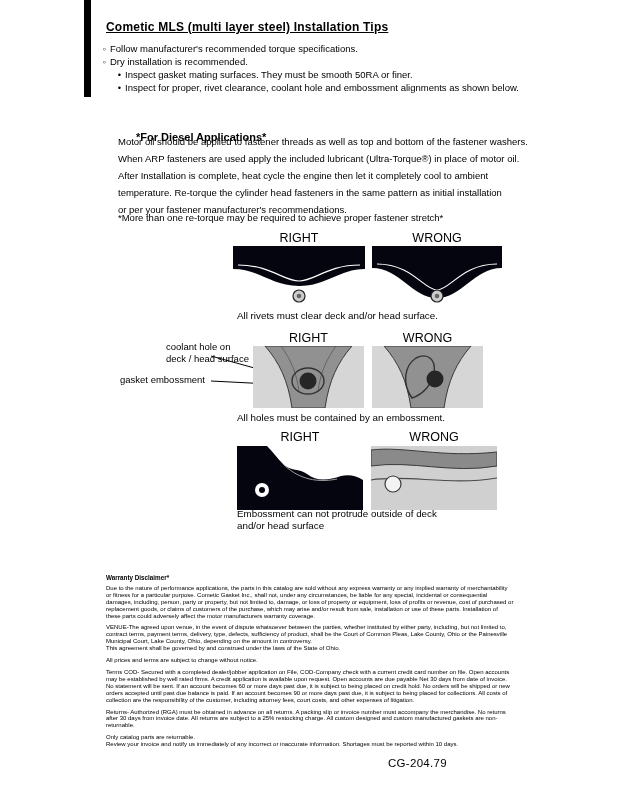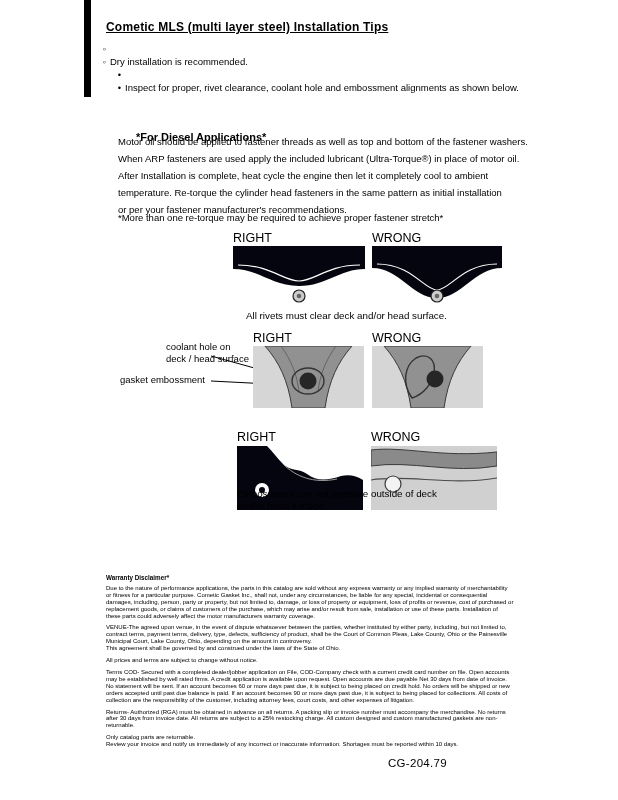--- a/index.html
+++ b/index.html
@@ -20,21 +20,21 @@
   .bullet.o::before { content:"\25E6"; }
   .bullet.f::before { content:"\2022"; }
   .subtip { margin-left:15px; }
 
   .heading { position:absolute; left:118px; top:113px; margin:18px; font-size:11px; font-weight:bold; }
   .para { position:absolute; width:470px; font-size:9.5px; line-height:17px; white-space:pre-line; }
   #p1 { left:118px; top:133px; }
   #p2 { left:118px; top:167px; }
   #p3 { left:118px; top:209px; }
 
-  .diag-label { position:absolute; font-size:12.5px; }
+  .diag-label { position:absolute; font-size:12.5px; text-align:center; }
   .diag-img { position:absolute; line-height:0; }
   .caption { position:absolute; font-size:9.8px; line-height:12px; white-space:pre-line; }
   .pointer-label { position:absolute; font-size:9.5px; line-height:12px; white-space:pre-line; }
 
   .legal { position:absolute; left:106px; top:575px; width:408px; font-size:6px; line-height:6.9px; }
   .legal-h { font-weight:bold; font-size:6.3px; margin:0 0 3px 0; }
   .legal p { margin:0 0 5px 0; white-space:pre-line; }
 
   .footer { position:absolute; left:388px; top:757px; font-size:11.5px; letter-spacing:.3px; }
 </style>
@@ -43,27 +43,29 @@
 
 <div class="page">
 
   <div class="spine"></div>
 
   <h1 class="title">Cometic MLS (multi layer steel) Installation Tips</h1>
 
   <div class="tips">
     <div class="tip">
       <span class="bullet o"></span>
+      <span>Follow manufacturer's recommended torque specifications.</span>
     </div>
     <div class="tip">
       <span class="bullet o"></span>
       <span>Dry installation is recommended.</span>
     </div>
     <div class="tip subtip">
       <span class="bullet f"></span>
+      <span>Inspect gasket mating surfaces.  They must be smooth 50RA or finer.</span>
     </div>
     <div class="tip subtip">
       <span class="bullet f"></span>
       <span>Inspect for proper, rivet clearance, coolant hole and embossment alignments as shown below.</span>
     </div>
   </div>
 
   <h2 class="heading">*For Diesel Applications*</h2>
   <div class="para" id="p1">Motor oil should be applied to fastener threads as well as top and bottom of the fastener washers.
 When ARP fasteners are used apply the included lubricant (Ultra-Torque®) in place of motor oil.</div>
@@ -84,21 +86,21 @@
     </svg>
   </div>
   <div class="diag-img" style="left:372px; top:246px;">
     <svg width="130" height="60">
       <path d="M0,0 H130 V22 C102,22 90,52 65,52 C40,52 28,22 0,22 Z" fill="#05050f"></path>
       <path d="M5,18 C40,18 52,44 65,44 C78,44 90,18 125,18" fill="none" stroke="#ffffff" stroke-width="1.2"></path>
       <circle cx="65" cy="50" r="6" fill="#cccccc" stroke="#222" stroke-width="1.2"></circle>
       <circle cx="65" cy="50" r="2.3" fill="#666"></circle>
     </svg>
   </div>
-  <div class="caption" style="left:246px; top:310px;">All rivets must clear deck and/or head surface.</div>
+  <div class="caption" style="left:237px; top:310px;">All rivets must clear deck and/or head surface.</div>
 
   <div class="diag-label" style="left:253px; top:331px; width:111px;">RIGHT</div>
   <div class="diag-label" style="left:372px; top:331px; width:111px;">WRONG</div>
 
   <div class="pointer-label" style="left:142px; top:341px;margin-left:24px;">coolant hole on
 deck / head surface</div>
   <div class="pointer-label" style="left:120px; top:374px;text-align:center;">gasket embossment</div>
 
   <div class="diag-img" style="left:205px; top:348px;">
     <svg width="110" height="45">
@@ -118,20 +120,21 @@
     </svg>
   </div>
   <div class="diag-img" style="left:372px; top:346px;">
     <svg width="111" height="62">
       <rect width="111" height="62" fill="#d6d6d6"></rect>
       <path d="M12,0 H99 C85,16 76,34 72,62 H39 C35,34 26,16 12,0 Z" fill="#919191" stroke="#3a3a3a" stroke-width="1"></path>
       <path d="M40,52 C30,38 32,20 44,12 C56,6 64,14 62,26 C60,38 52,48 40,52 Z" fill="none" stroke="#333" stroke-width="1.4"></path>
       <circle cx="63" cy="33" r="8.5" fill="#262626"></circle>
     </svg>
   </div>
+  <div class="caption" style="left:237px; top:412px;">All holes must be contained by an embossment.</div>
 
   <div class="diag-label" style="left:237px; top:430px; width:126px;">RIGHT</div>
   <div class="diag-label" style="left:371px; top:430px; width:126px;">WRONG</div>
 
   <div class="diag-img" style="left:237px; top:446px;">
     <svg width="126" height="64">
       <rect width="126" height="64" fill="#05050f"></rect>
       <path d="M30,0 C36,6 40,12 46,18 C54,26 62,22 70,28 C80,36 92,34 104,30 C112,28 120,30 126,34 V0 Z" fill="#ffffff"></path>
       <path d="M46,18 C58,30 76,38 100,33" fill="none" stroke="#9a9a9a" stroke-width="1"></path>
       <circle cx="25" cy="44" r="7" fill="#ffffff"></circle>
@@ -139,21 +142,21 @@
     </svg>
   </div>
   <div class="diag-img" style="left:371px; top:446px;">
     <svg width="126" height="64">
       <rect width="126" height="64" fill="#d0d0d0"></rect>
       <path d="M0,4 C34,0 70,12 126,6 V20 C80,28 40,14 0,20 Z" fill="#8a8a8a" stroke="#3a3a3a" stroke-width="1"></path>
       <path d="M0,34 C36,28 78,40 126,32" fill="none" stroke="#4a4a4a" stroke-width="1.2"></path>
       <circle cx="22" cy="38" r="8" fill="#f3f3f3" stroke="#3a3a3a" stroke-width="1.2"></circle>
     </svg>
   </div>
-  <div class="caption" style="left:237px; top:488px;">Embossment can not protrude outside of deck
+  <div class="caption" style="left:237px; top:508px;">Embossment can not protrude outside of deck
 and/or head surface</div>
 
   <div class="legal">
     <div class="legal-h">Warranty Disclaimer*</div>
     <p>Due to the nature of performance applications, the parts in this catalog are sold without any express warranty or any implied warranty of merchantability or fitness for a particular purpose.  Cometic Gasket Inc., shall not, under any circumstances, be liable for any special, incidental or consequential damages, including, person, party or property, but not limited to, damage, or loss of property or equipment, loss of profits or revenue, cost of purchased or replacement goods, or claims of customers of the purchase, which may arise and/or result from sale, installation or use of these parts.  Installation of these parts could adversely affect the motor manufacturers warranty coverage.</p>
     <p>VENUE-The agreed upon venue, in the event of dispute whatsoever between the parties, whether instituted by either party, including, but not limited to, contract terms, payment terms, delivery, type, defects, sufficiency of product, shall be the Court of Common Pleas, Lake County, Ohio or the Painesville Municipal Court, Lake County, Ohio, depending on the amount in controversy.
 This agreement shall be governed by and construed under the laws of the State of Ohio.</p>
     <p>All prices and terms are subject to change without notice.</p>
     <p>Terms COD- Secured with a completed dealer/jobber application on File, COD-Company check with a current credit card number on file.  Open accounts may be established by well rated firms.  A credit application is available upon request.  Open accounts are due payable Net 30 days from date of invoice.  No statement will be sent.  If an account becomes 60 or more days past due, it is subject to being placed on credit hold.  No orders will be shipped or new orders accepted until past due balance is paid.  If an account becomes 90 or more days past due, it is subject to being placed for collections.  All costs of collection are the responsibility of the customer, including attorney fees, court costs, and other expenses of litigation.</p>
     <p>Returns- Authorized (RGA) must be obtained in advance on all returns.  A packing slip or invoice number must accompany the merchandise.  No returns after 30 days from invoice date.  All returns are subject to a 25% restocking charge.  All custom designed and custom manufactured gaskets are non-returnable.</p>

